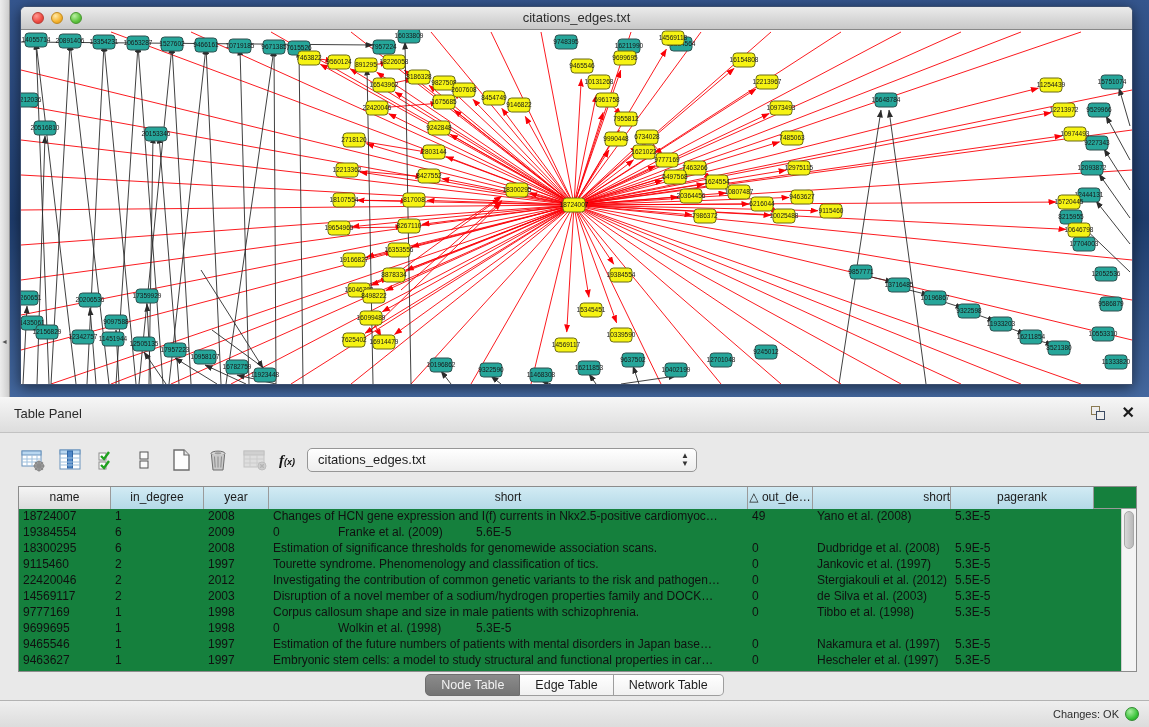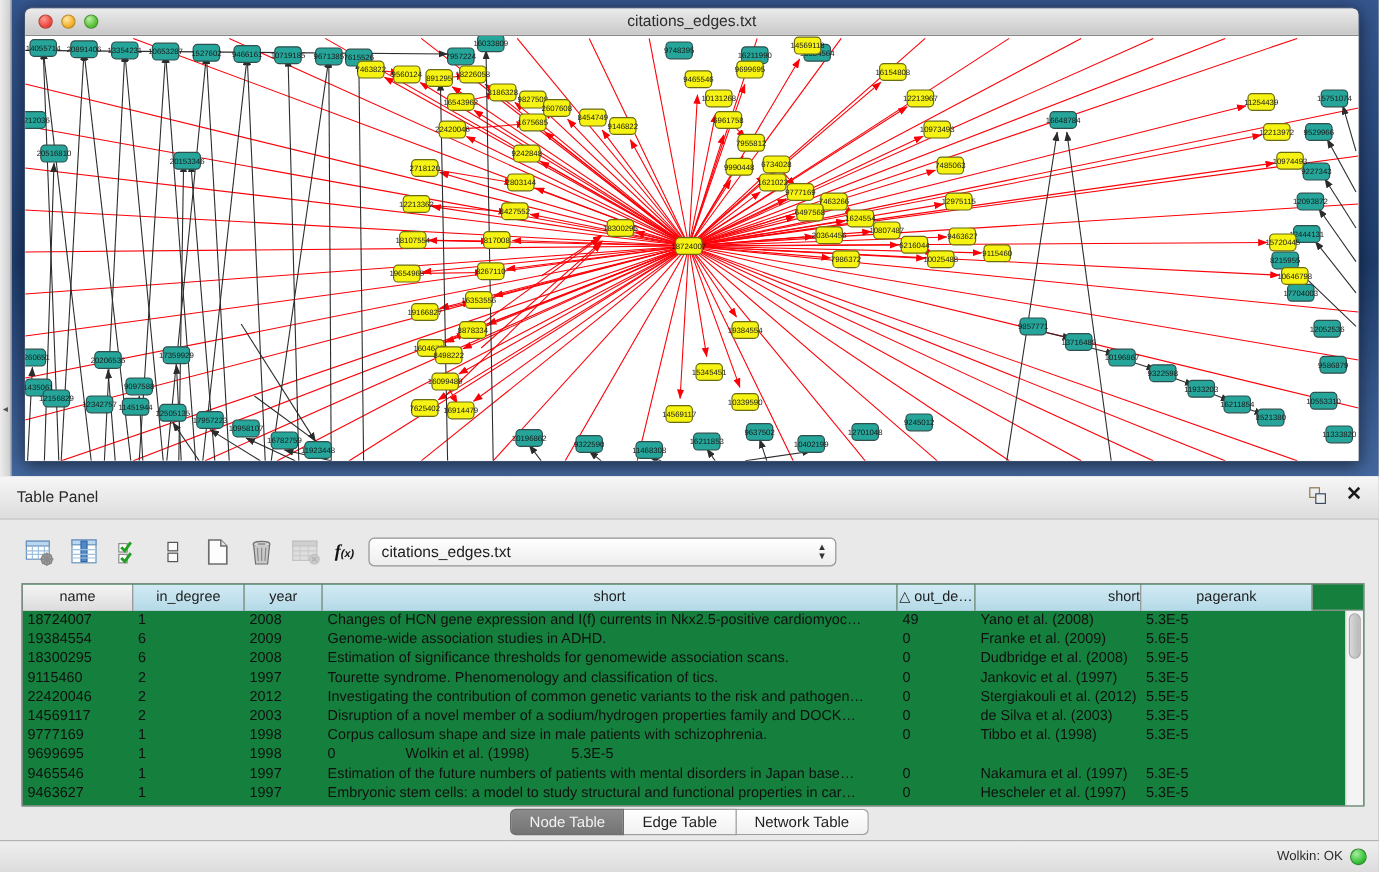--- a/index.html
+++ b/index.html
@@ -867,21 +867,20 @@
             <div class="td" style="width: 65px;">2008</div>
             <div class="td" style="width: 479px;">Changes of HCN gene expression and I(f) currents in Nkx2.5-positive cardiomyoc…</div>
             <div class="td" style="width: 65px;">49</div>
             <div class="td" style="width: 138px;">Yano et al. (2008)</div>
             <div class="td" style="width: 143px;">5.3E-5</div>
           </div>
           <div class="tr">
             <div class="td" style="width: 92px;">19384554</div>
             <div class="td" style="width: 93px;">6</div>
             <div class="td" style="width: 65px;">2009</div>
-            <div class="td" style="width: 479px;">Genome-wide association studies in ADHD.</div>
             <div class="td" style="width: 65px;">0</div>
             <div class="td" style="width: 138px;">Franke et al. (2009)</div>
             <div class="td" style="width: 143px;">5.6E-5</div>
           </div>
           <div class="tr">
             <div class="td" style="width: 92px;">18300295</div>
             <div class="td" style="width: 93px;">6</div>
             <div class="td" style="width: 65px;">2008</div>
             <div class="td" style="width: 479px;">Estimation of significance thresholds for genomewide association scans.</div>
             <div class="td" style="width: 65px;">0</div>
@@ -957,18 +956,18 @@
     </div>
 
     <div class="tabs-row">
         <div class="seg sel">Node Table</div>
         <div class="seg">Edge Table</div>
         <div class="seg">Network Table</div>
       </div>
 
     <div class="status-bar">
       <div class="status-right">
-        <span class="mem-label">Wolkin: OK</span>
+        <span class="mem-label">Changes: OK</span>
         <span class="mem-dot"></span>
       </div>
     </div>
   </div>
 </div>
 
 </body></html>

